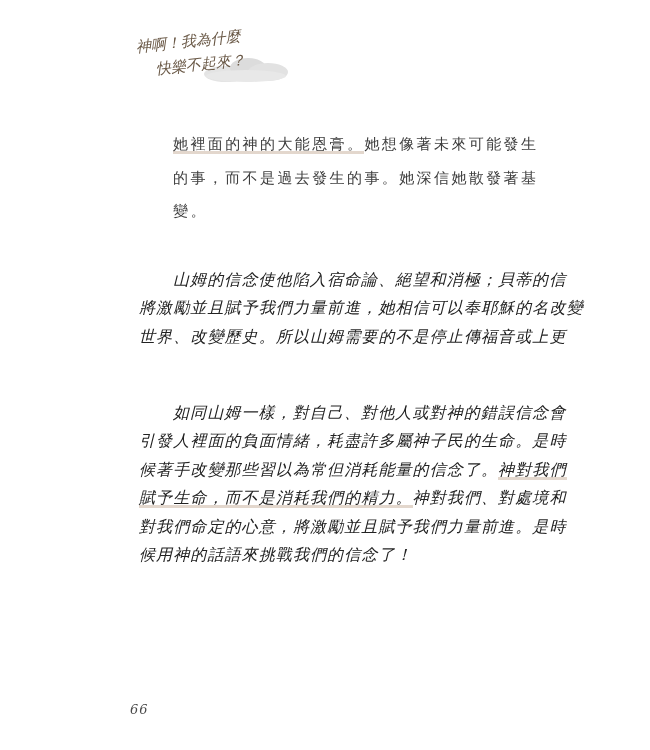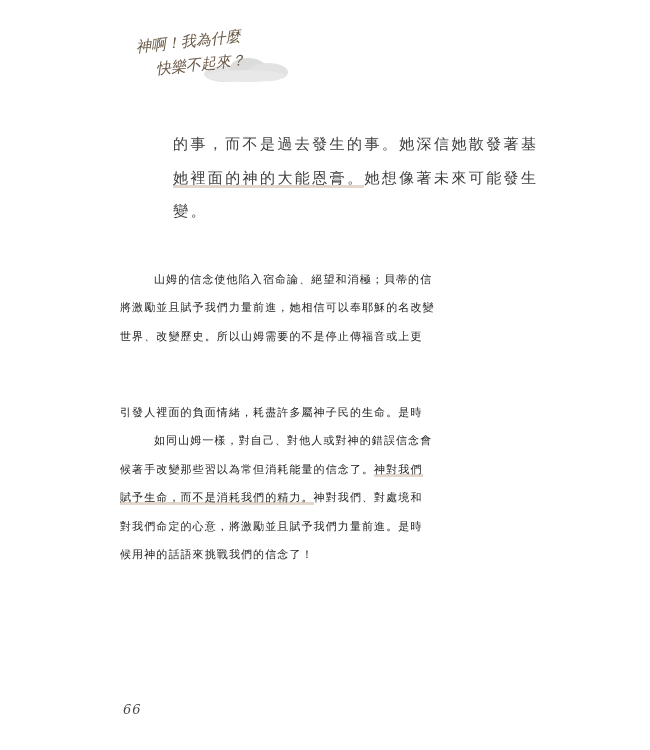--- a/index.html
+++ b/index.html
@@ -60,38 +60,39 @@
   }
   .hl {
     background-image: linear-gradient(to top, rgba(222,208,196,0.85) 0px, rgba(222,208,196,0.85) 3px, transparent 3px);
     background-repeat: no-repeat;
     background-position: 0 100%;
     padding-bottom: 1px;
   }
 
   .para {
     position: absolute;
-    left: 120px;
+    left: 139px;
     width: 370px;
-    font-size: 11px;
+    font-size: 16px;
     line-height: 28.4px;
     color: #222222;
     letter-spacing: 1.1px;
+    font-style: italic;
   }
   .para-line {
     display: block;
     white-space: nowrap;
   }
   .para-1 { top: 266px; }
   .para-2 { top: 399px; }
   .indent { padding-left: 34px; }
 
   .page-number {
     position: absolute;
-    left: 123px;
+    left: 130px;
     top: 702px;
     font-size: 13px;
     font-style: italic;
     color: #4a4a4a;
     letter-spacing: 1px;
   }
 </style>
 </head>
 <body>
 
@@ -100,33 +101,33 @@
     <ellipse cx="30" cy="20" rx="22" ry="8" fill="#e4e4e4"></ellipse>
     <ellipse cx="52" cy="14" rx="18" ry="10" fill="#dcdcdc"></ellipse>
     <ellipse cx="72" cy="18" rx="20" ry="9" fill="#e2e2e2"></ellipse>
     <ellipse cx="50" cy="22" rx="40" ry="6" fill="#e8e8e8"></ellipse>
   </svg>
   <span class="ht-line ht-line-1">神啊！我為什麼</span>
   <span class="ht-line ht-line-2">快樂不起來？</span>
 </div>
 
 <div class="quote-block">
+  <span class="quote-line"><span class="hl">她裡面的神的大能恩膏。</span><span>她想像著未來可能發生</span></span>
   <span class="quote-line">的事，而不是過去發生的事。她深信她散發著基</span>
-  <span class="quote-line"><span class="hl">她裡面的神的大能恩膏。</span><span>她想像著未來可能發生</span></span>
   <span class="quote-line">變。</span>
 </div>
 
 <div class="para para-1">
   <span class="para-line indent">山姆的信念使他陷入宿命論、絕望和消極；貝蒂的信</span>
   <span class="para-line">將激勵並且賦予我們力量前進，她相信可以奉耶穌的名改變</span>
   <span class="para-line">世界、改變歷史。所以山姆需要的不是停止傳福音或上更</span>
 </div>
 
 <div class="para para-2">
+  <span class="para-line indent">如同山姆一樣，對自己、對他人或對神的錯誤信念會</span>
   <span class="para-line">引發人裡面的負面情緒，耗盡許多屬神子民的生命。是時</span>
-  <span class="para-line indent">如同山姆一樣，對自己、對他人或對神的錯誤信念會</span>
   <span class="para-line"><span>候著手改變那些習以為常但消耗能量的信念了。</span><span class="hl">神對我們</span></span>
   <span class="para-line"><span class="hl">賦予生命，而不是消耗我們的精力。</span><span>神對我們、對處境和</span></span>
   <span class="para-line">對我們命定的心意，將激勵並且賦予我們力量前進。是時</span>
   <span class="para-line">候用神的話語來挑戰我們的信念了！</span>
 </div>
 
 <div class="page-number">66</div>
 
 </body></html>

